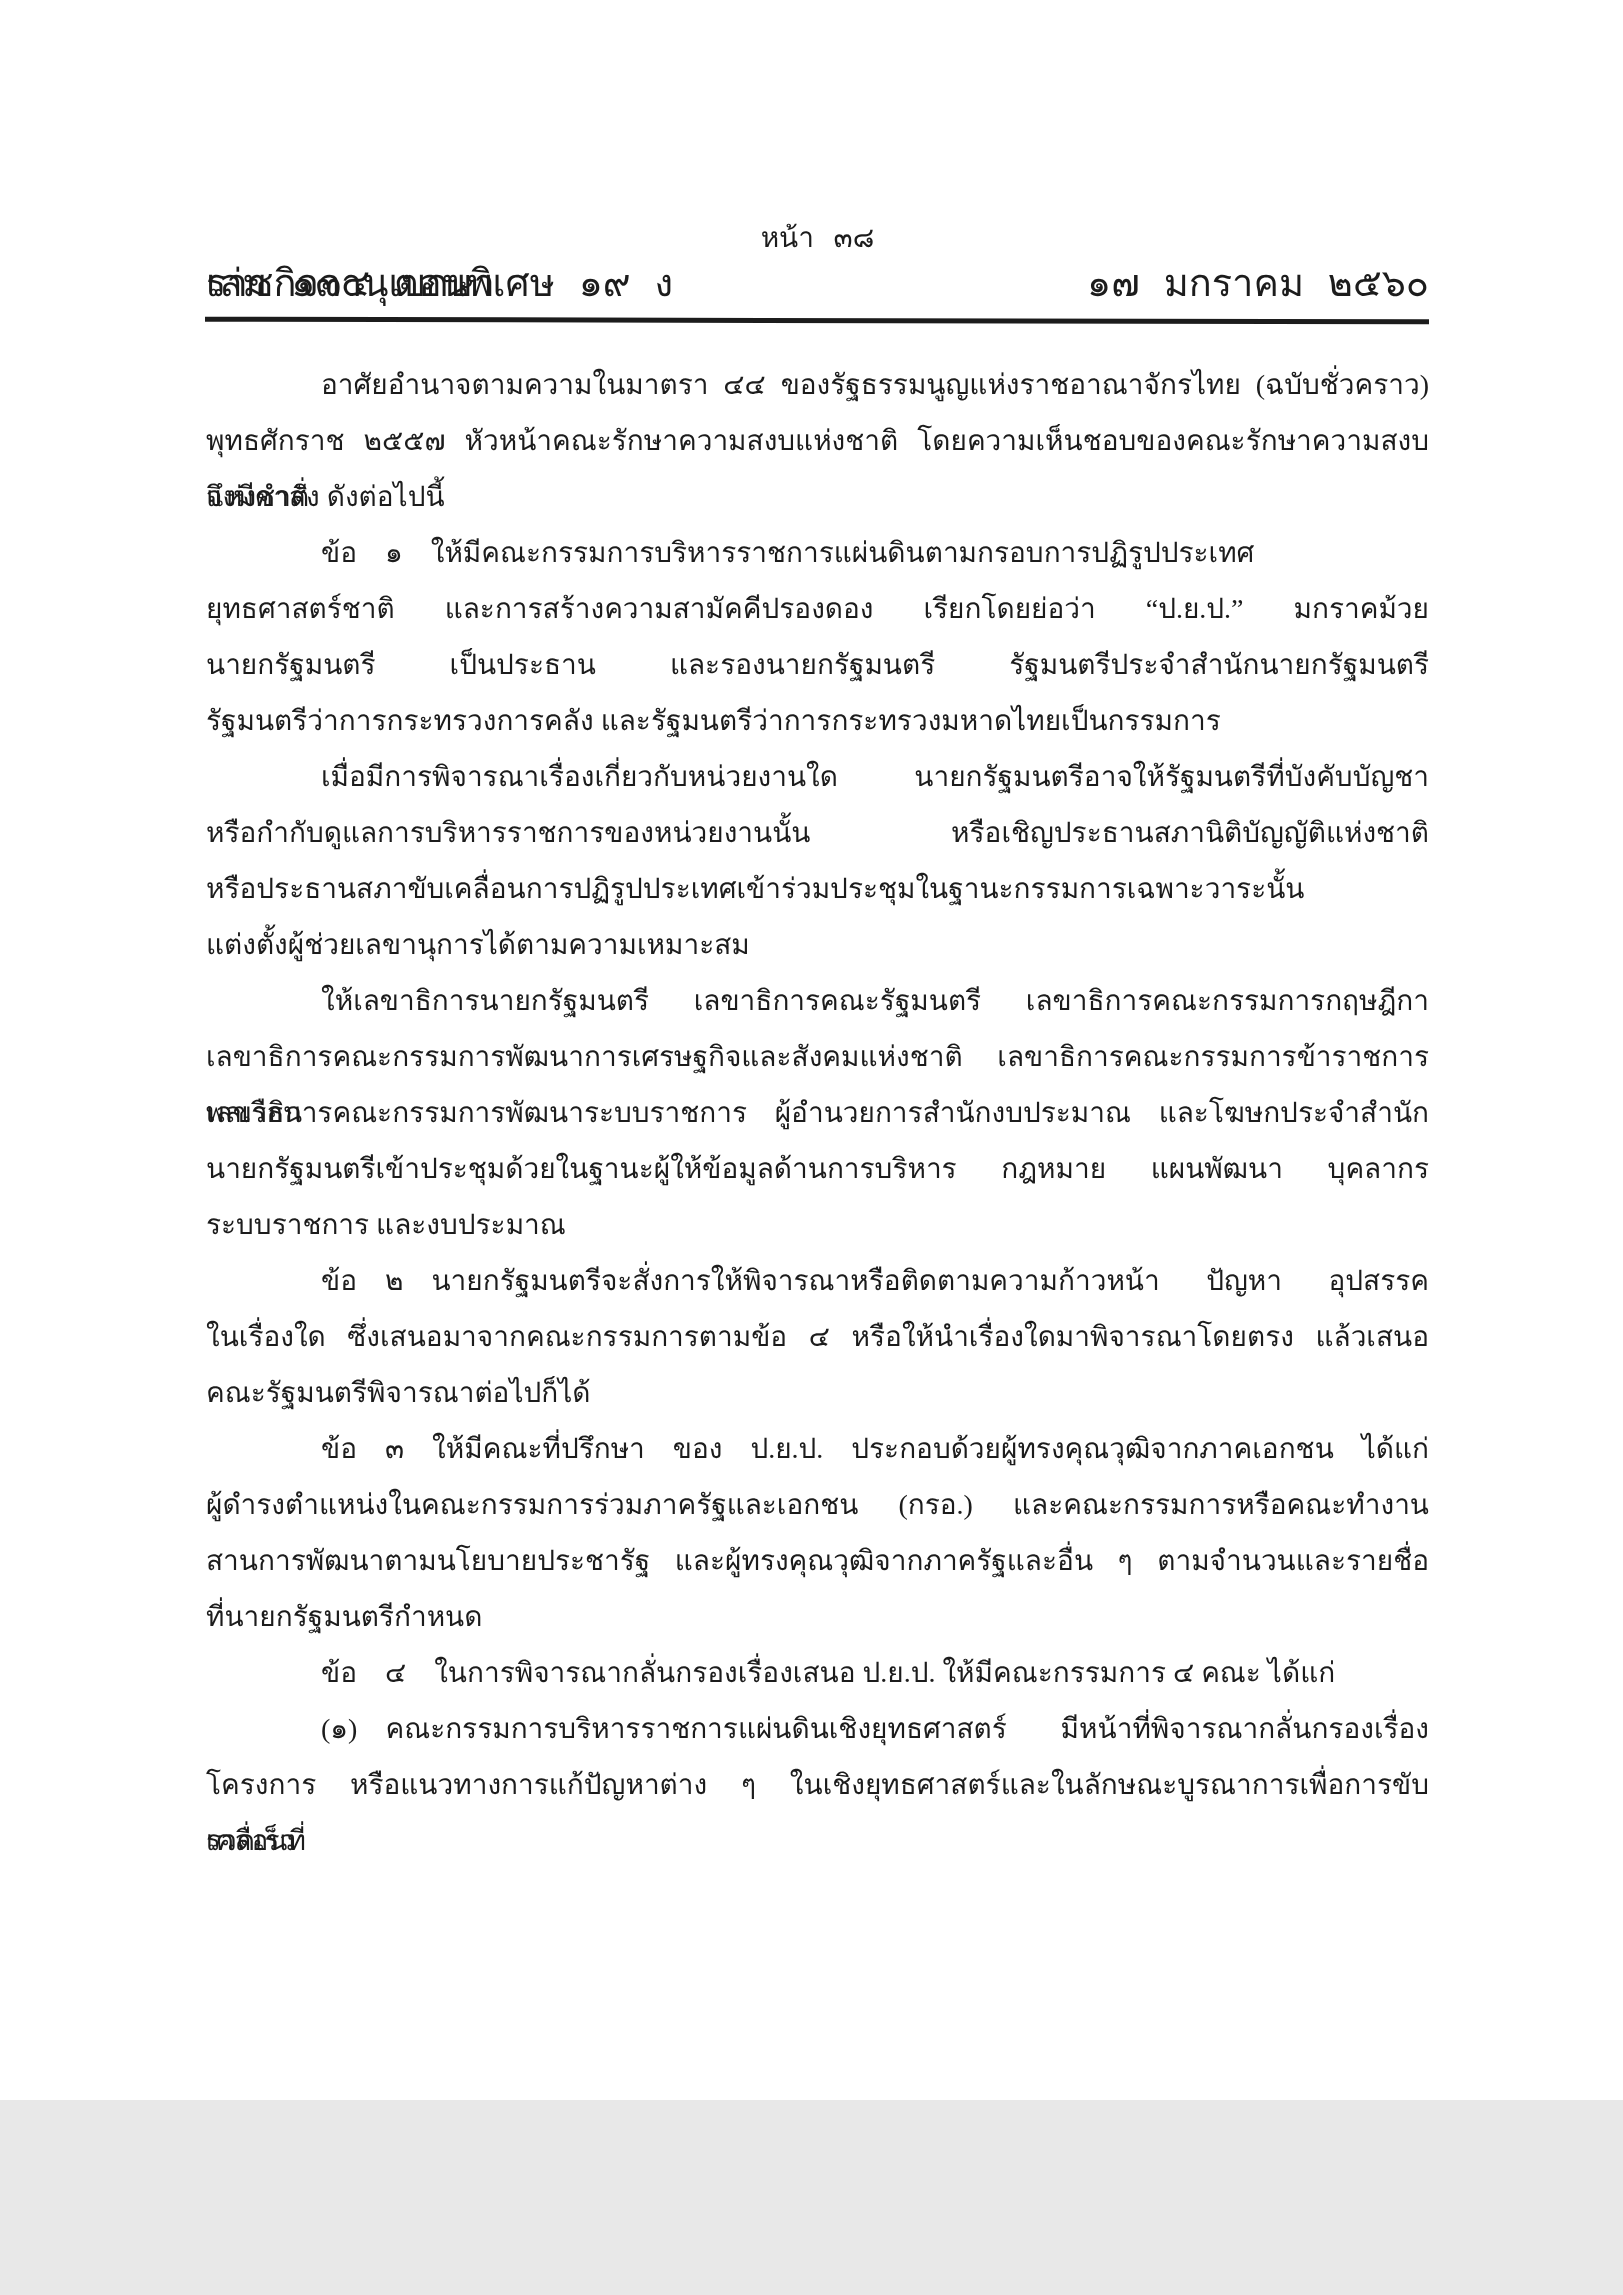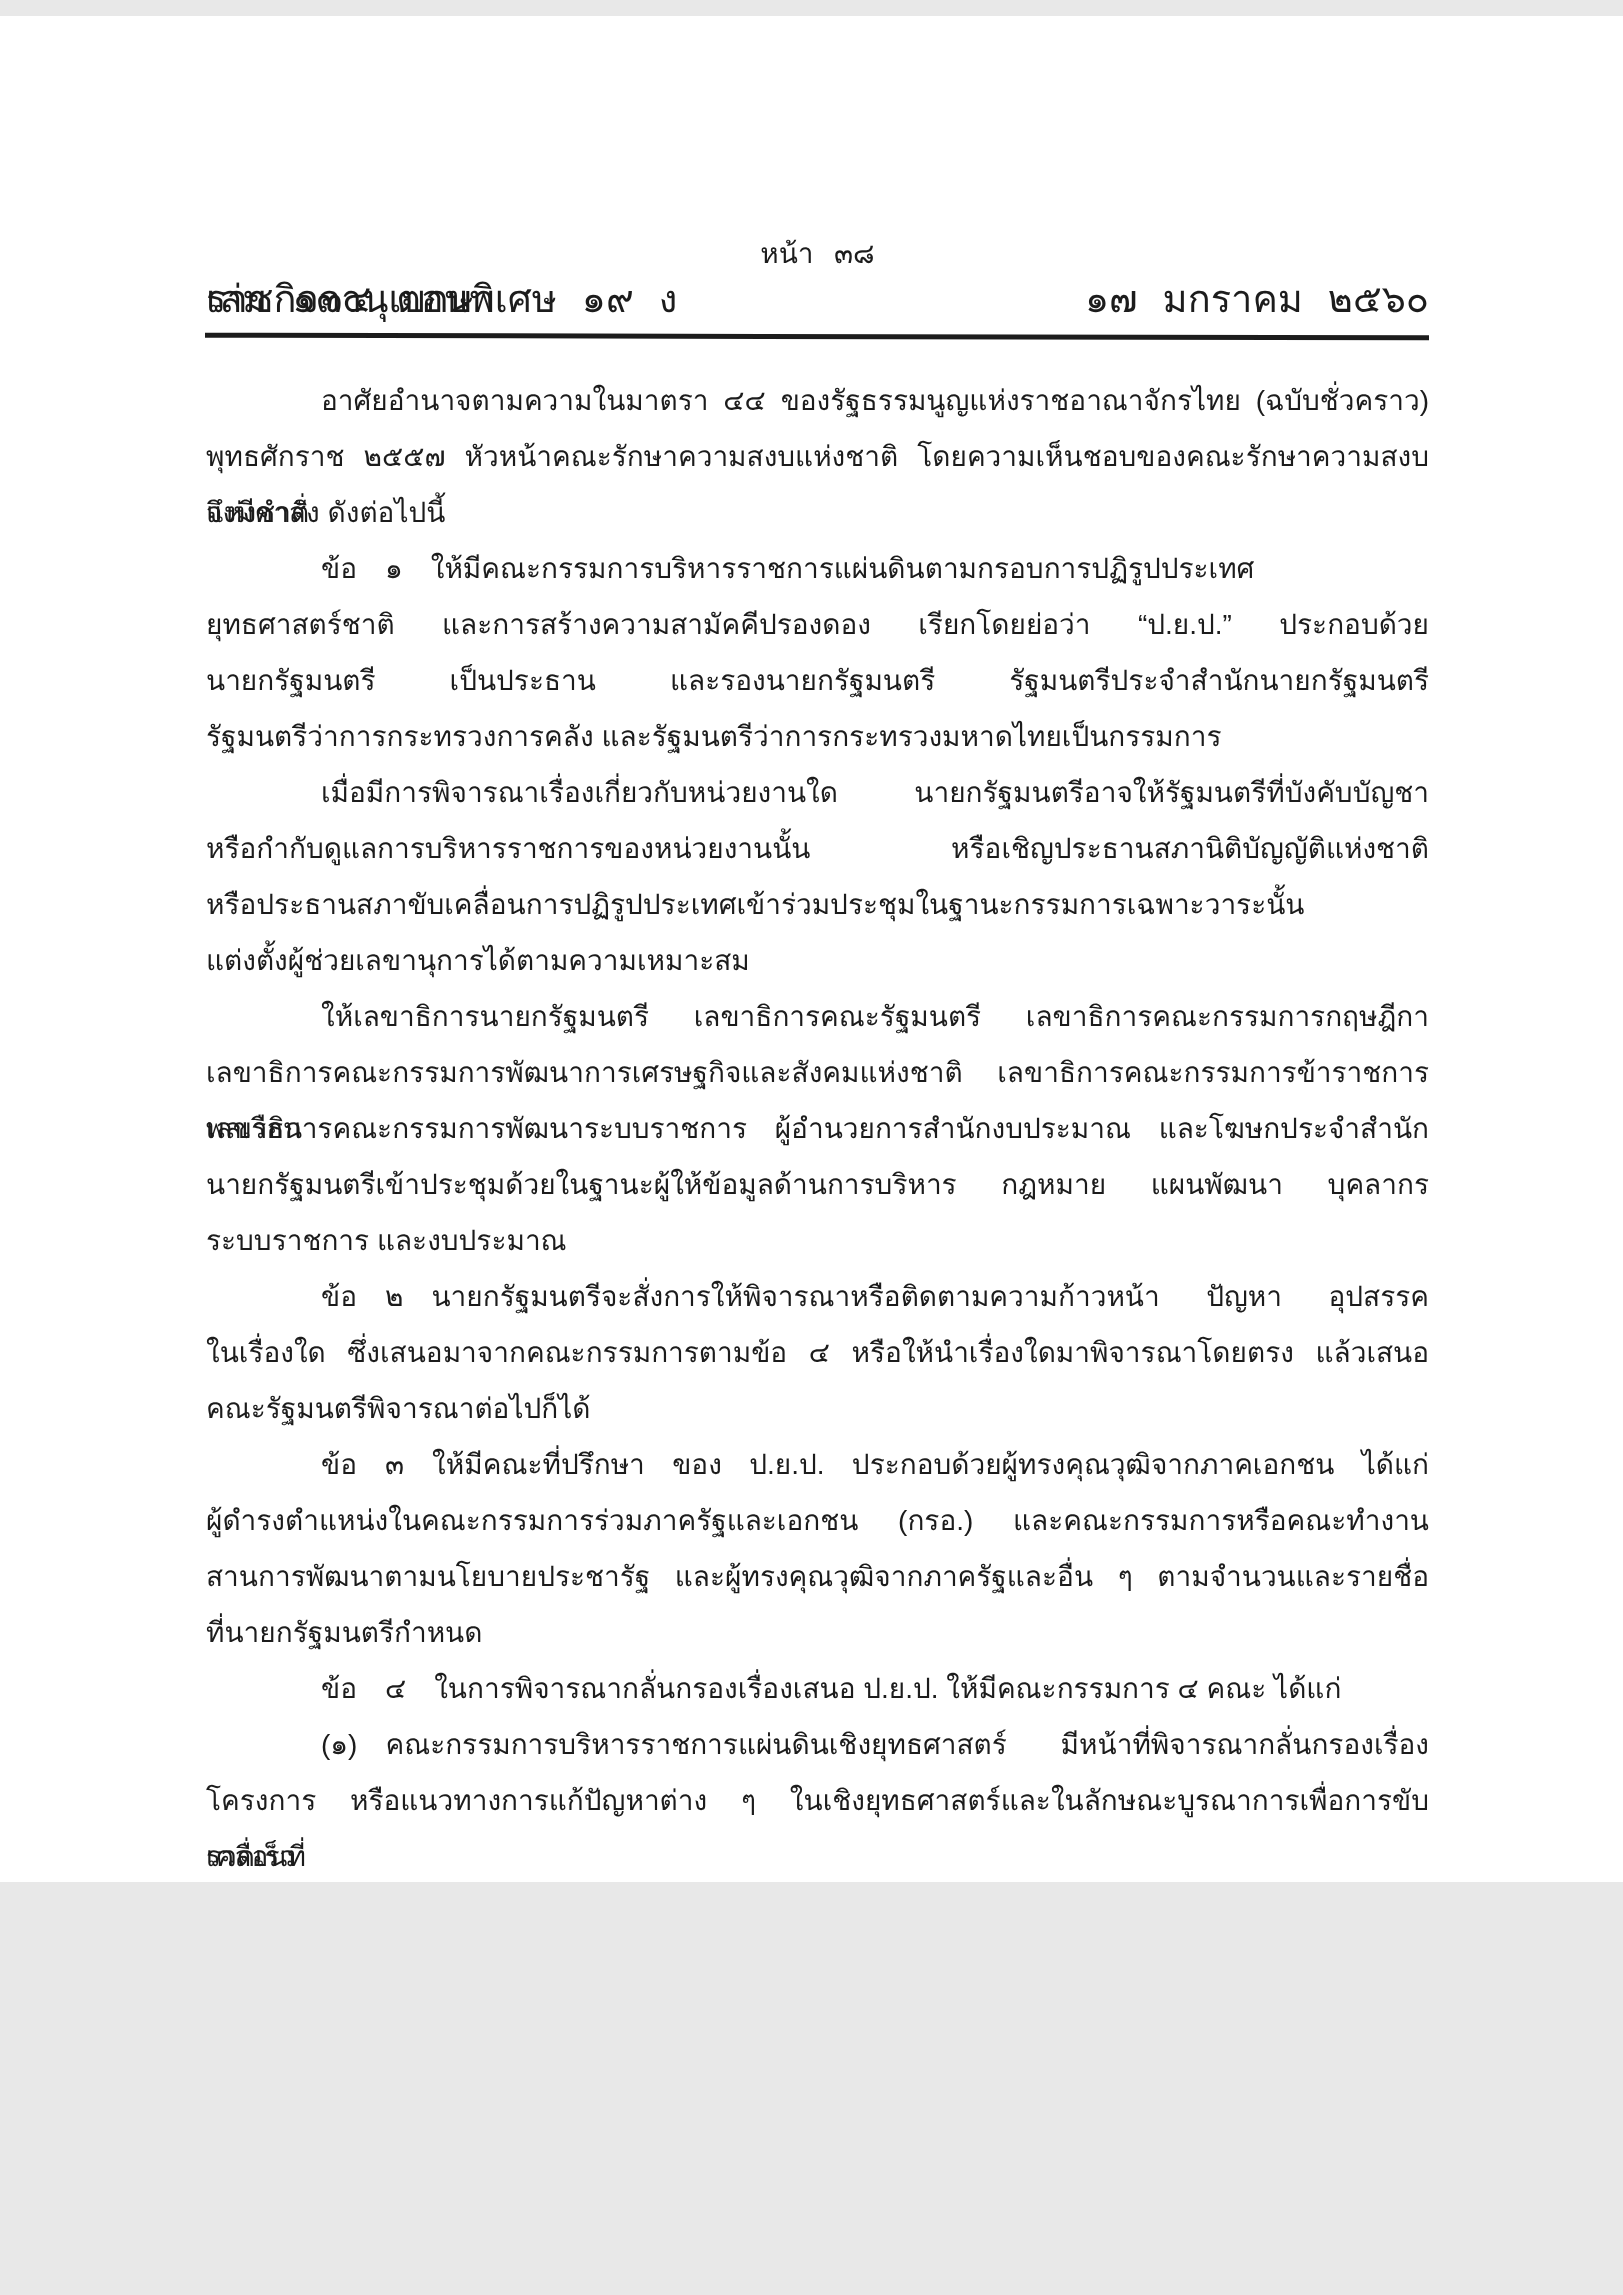--- a/index.html
+++ b/index.html
@@ -1,23 +1,23 @@
 <!DOCTYPE html>
 <html lang="th" style="font-size:10.5px"><head>
 <meta charset="utf-8">
 <style>
   html, body { margin: 0; padding: 0; background: #e8e8e8; }
   .page {
     position: relative;
     width: 1623px;
-    height: 1866px;
-    margin: 16px auto;
+    height: 2100px;
+    margin: 0 auto;
     background: #ffffff;
     color: #1c1c1c;
-    font-family: Liberation Sans, sans-serif;
+    font-family: Liberation Serif, serif;
     overflow: hidden;
   }
   .content-col { position: absolute; left: 206px; width: 1223px; }
 
   .page-number {
     top: 218px;
     height: 39px;
     line-height: 39px;
     text-align: center;
     font-size: 28px;
@@ -81,21 +81,21 @@
     <span class="right spread">๑๗ มกราคม ๒๕๖๐</span>
   </div>
 
   <div class="head-rule"></div>
 
   <div class="content-col doc-body">
       <div class="tline indent justify">อาศัยอำนาจตามความในมาตรา ๔๔ ของรัฐธรรมนูญแห่งราชอาณาจักรไทย (ฉบับชั่วคราว)</div>
       <div class="tline justify">พุทธศักราช ๒๕๕๗ หัวหน้าคณะรักษาความสงบแห่งชาติ โดยความเห็นชอบของคณะรักษาความสงบแห่งชาติ</div>
       <div class="tline">จึงมีคำสั่ง ดังต่อไปนี้</div>
       <div class="tline indent justify">ข้อ ๑ ให้มีคณะกรรมการบริหารราชการแผ่นดินตามกรอบการปฏิรูปประเทศ</div>
-      <div class="tline justify">ยุทธศาสตร์ชาติ และการสร้างความสามัคคีปรองดอง เรียกโดยย่อว่า “ป.ย.ป.” ประกอบด้วย</div>
+      <div class="tline justify">ยุทธศาสตร์ชาติ และการสร้างความสามัคคีปรองดอง เรียกโดยย่อว่า “ป.ย.ป.” มกราคม้วย</div>
       <div class="tline justify">นายกรัฐมนตรี เป็นประธาน และรองนายกรัฐมนตรี รัฐมนตรีประจำสำนักนายกรัฐมนตรี</div>
       <div class="tline">รัฐมนตรีว่าการกระทรวงการคลัง และรัฐมนตรีว่าการกระทรวงมหาดไทยเป็นกรรมการ</div>
       <div class="tline indent justify">เมื่อมีการพิจารณาเรื่องเกี่ยวกับหน่วยงานใด นายกรัฐมนตรีอาจให้รัฐมนตรีที่บังคับบัญชา</div>
       <div class="tline justify">หรือกำกับดูแลการบริหารราชการของหน่วยงานนั้น หรือเชิญประธานสภานิติบัญญัติแห่งชาติ</div>
       <div class="tline">หรือประธานสภาขับเคลื่อนการปฏิรูปประเทศเข้าร่วมประชุมในฐานะกรรมการเฉพาะวาระนั้น</div>
       <div class="tline">แต่งตั้งผู้ช่วยเลขานุการได้ตามความเหมาะสม</div>
       <div class="tline indent justify">ให้เลขาธิการนายกรัฐมนตรี เลขาธิการคณะรัฐมนตรี เลขาธิการคณะกรรมการกฤษฎีกา</div>
       <div class="tline justify">เลขาธิการคณะกรรมการพัฒนาการเศรษฐกิจและสังคมแห่งชาติ เลขาธิการคณะกรรมการข้าราชการพลเรือน</div>
       <div class="tline justify">เลขาธิการคณะกรรมการพัฒนาระบบราชการ ผู้อำนวยการสำนักงบประมาณ และโฆษกประจำสำนัก</div>
       <div class="tline justify">นายกรัฐมนตรีเข้าประชุมด้วยในฐานะผู้ให้ข้อมูลด้านการบริหาร กฎหมาย แผนพัฒนา บุคลากร</div>

